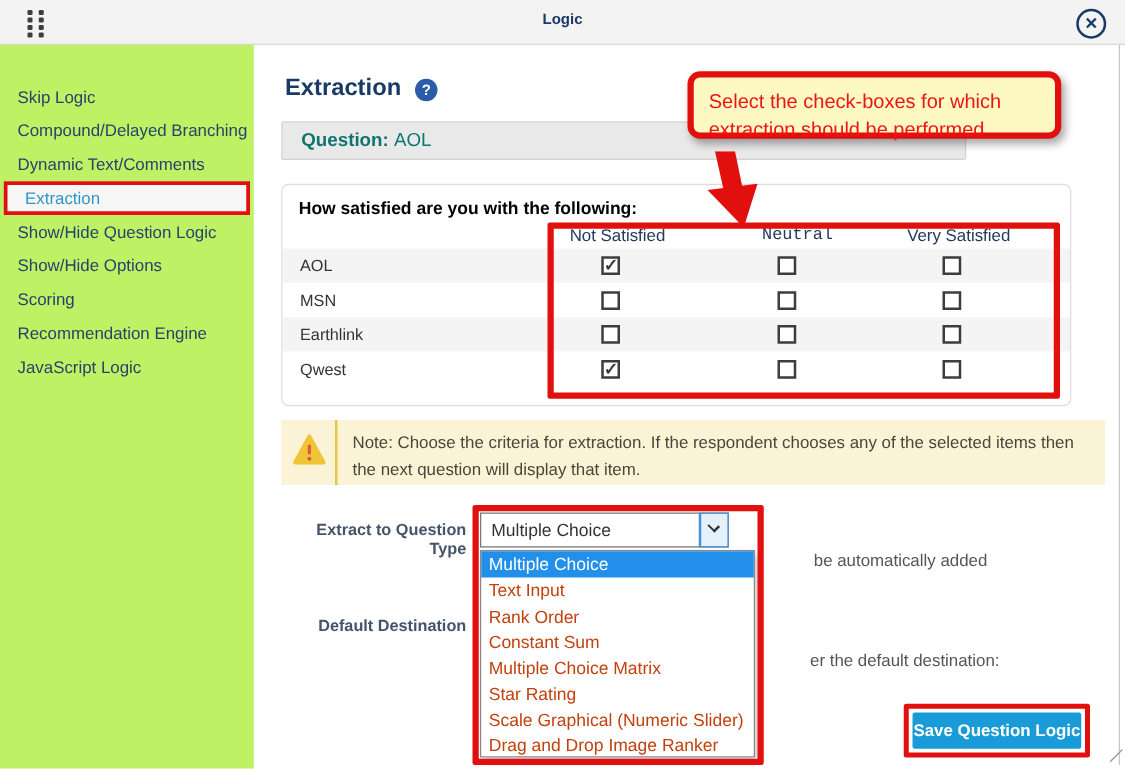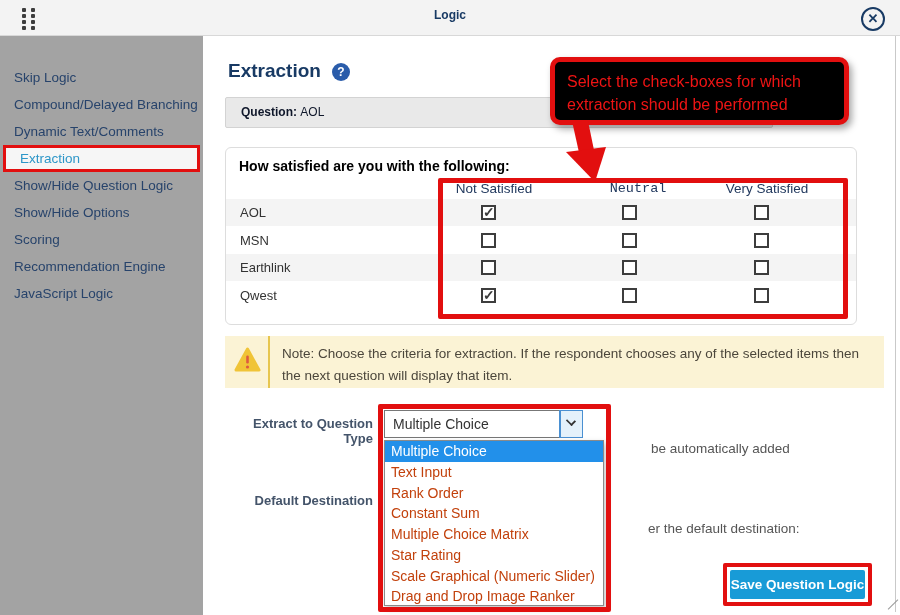--- a/index.html
+++ b/index.html
@@ -8,51 +8,51 @@
   #stage { position:absolute; inset:0; width:900px; height:615px; background:#fff; }
 
   
   .hdr { position:absolute; left:0; top:0; width:900px; height:36px; background:#f3f3f3; border-bottom:1px solid #d8d8d8; z-index:2; }
   .hdr-title { position:absolute; left:0; top:8px; width:900px; text-align:center; font-size:12px; font-weight:bold; color:#183a64; }
   .drag-dots { position:absolute; left:22px; top:8px; width:13px; height:22px; display:grid; grid-template-columns:4px 4px; grid-auto-rows:4px; gap:2px 5px; cursor:grab; }
   .drag-dots i { background:#3d3d3d; border-radius:1px; }
   .close-btn { position:absolute; left:861px; top:7px; width:24px; height:24px; border:2px solid #183a64; border-radius:50%; color:#183a64; font-weight:bold; font-size:13px; line-height:20px; text-align:center; cursor:pointer; background:#f3f3f3; }
 
   
-  .sidebar { position:absolute; left:0; top:36px; width:203px; height:579px; background:#a3a3a3; padding-top:28px; z-index:1; }
+  .sidebar { position:absolute; left:0; top:36px; width:203px; height:579px; background:#bef264; padding-top:28px; z-index:1; }
   .side-item { height:27px; line-height:27px; padding-left:14px; font-size:13.5px; color:#27436b; cursor:pointer; white-space:nowrap; }
   .side-item.active { background:#f6f6f6; border:3px solid #e20f0f; margin:0 0 0 3px; width:197px; line-height:21px; color:#2d96c8; }
 
   
   .main { position:absolute; left:203px; top:36px; width:697px; height:579px; background:#fff; }
   .panel-right-line { position:absolute; left:895px; top:36px; width:1px; height:576px; background:#c9c9c9; }
   .resize-diag { position:absolute; left:886px; top:604px; width:14px; height:1px; background:#9a9a9a; transform:rotate(-45deg); }
 
   .section-title { position:absolute; left:228px; top:60px; font-size:19px; font-weight:bold; color:#183a64; }
   .help-icon { position:absolute; left:332px; top:63px; width:18px; height:18px; background:#2a5caa; border-radius:50%; color:#fff; font-weight:bold; font-size:12px; line-height:18px; text-align:center; cursor:pointer; }
 
-  .qbar { position:absolute; left:225px; top:97px; width:548px; height:31px; background:#e9e9e9; border:1px solid #d3d3d3; border-radius:2px; line-height:29px; padding-left:15px; font-size:12px; color:#0f172a; }
+  .qbar { position:absolute; left:225px; top:97px; width:548px; height:31px; background:#e9e9e9; border:1px solid #d3d3d3; border-radius:2px; line-height:29px; padding-left:15px; font-size:15px; color:#0f766e; }
   .qbar b { font-weight:bold; }
 
   
   .card { position:absolute; left:225px; top:147px; width:632px; height:178px; background:#fff; border:1px solid #ddd; border-radius:6px; }
   .mx-title { position:absolute; left:239px; top:158px; font-size:14px; font-weight:bold; color:#000; }
   .mx-colhdr { position:absolute; top:181px; width:130px; text-align:center; font-size:13.5px; color:#22395e; }
   .mx-row { position:absolute; left:226px; width:630px; height:27px; }
   .mx-row.stripe { background:#f4f4f4; }
   .mx-label { position:absolute; left:14px; top:6px; font-size:13px; color:#333; }
   .cb { position:absolute; top:6px; width:15px; height:15px; border:2px solid #3d3d3d; background:#fff; cursor:pointer; }
   .cb.checked::after { content:"\2713"; position:absolute; left:0px; top:-3px; font-size:14px; font-weight:bold; color:#3d3d3d; }
 
   
   .ann-rect { position:absolute; border:5px solid #e20f0f; border-radius:2px; z-index:5; pointer-events:none; }
   .rect-matrix { left:438px; top:178px; width:410px; height:141px; }
   .rect-dropdown { left:378px; top:404px; width:233px; height:208px; }
   .rect-save { left:723px; top:563px; width:149px; height:43px; border-width:4px; }
-  .callout { position:absolute; left:550px; top:57px; width:299px; height:68px; background:#000000; border:5px solid #e20f0f; border-radius:10px; box-shadow:3px 4px 7px rgba(0,0,0,.35); z-index:6; padding:8px 12px; font-size:16px; line-height:23px; color:#ee1414; }
+  .callout { position:absolute; left:550px; top:57px; width:299px; height:54px; background:#fef9c3; border:5px solid #e20f0f; border-radius:10px; box-shadow:3px 4px 7px rgba(0,0,0,.35); z-index:6; padding:8px 12px; font-size:16px; line-height:23px; color:#ee1414; }
   .ann-arrow { position:absolute; left:558px; top:121px; z-index:6; }
 
   
   .note { position:absolute; left:225px; top:336px; width:659px; height:52px; background:#fbf3d5; }
   .note-sep { position:absolute; left:268px; top:336px; width:2px; height:52px; background:#e7c64f; }
   .note-icon { position:absolute; left:234px; top:347px; width:27px; height:25px; }
   .note-text { position:absolute; left:282px; top:343px; width:596px; font-size:13.5px; line-height:22px; color:#4b463b; }
 
   
   .form-label { position:absolute; left:225px; width:148px; text-align:right; font-size:13px; font-weight:bold; color:#44546a; }

